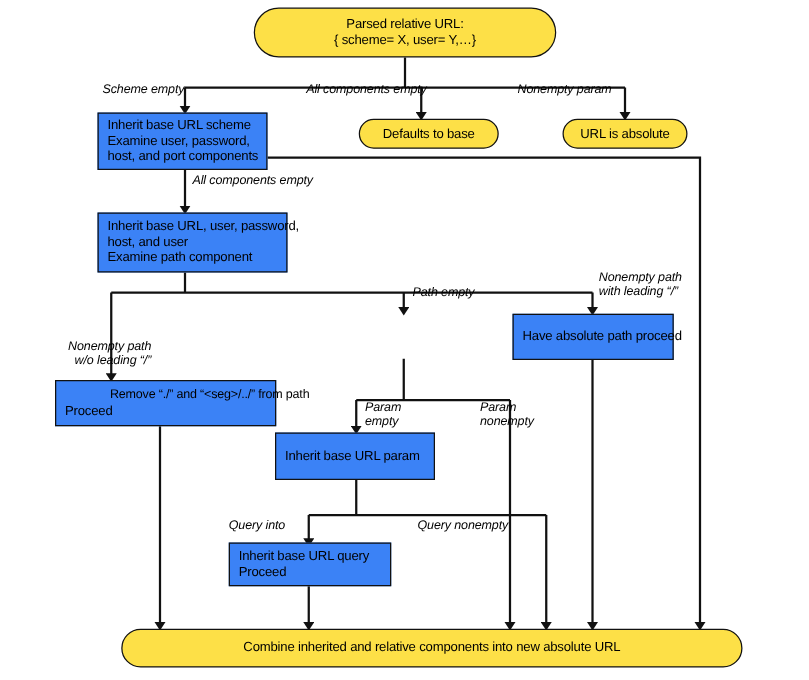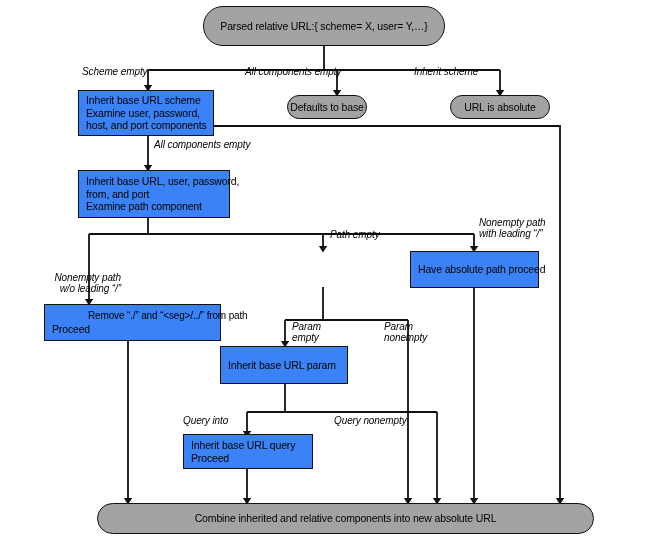--- a/index.html
+++ b/index.html
@@ -35,24 +35,24 @@
   .node-box .ln {
     font-size: 10.5px;
     line-height: 12.6px;
     color: #000000;
     white-space: nowrap;
     letter-spacing: -0.15px;
   }
   .node-term {
     position: absolute;
     border: 1.6px solid #111111;
-    background: #a3a3a3;
+    background: #fde047;
     box-sizing: border-box;
     display: flex;
-    flex-direction: row;
+    flex-direction: column;
     align-items: center;
     justify-content: center;
   }
   .node-term .ln {
     font-size: 10.5px;
     line-height: 12.8px;
     color: #000000;
     white-space: nowrap;
     letter-spacing: -0.15px;
     text-align: center;
@@ -127,31 +127,31 @@
     <span class="ln">Parsed relative URL:</span>
     <span class="ln">{ scheme= X, user= Y,…}</span>
   </div>
 
   <div class="node-box" style="left:78px; top:90px; width:136px; height:46px;">
     <span class="ln">Inherit base URL scheme</span>
     <span class="ln">Examine user, password,</span>
     <span class="ln">host, and port components</span>
   </div>
 
-  <div class="node-term" style="left:287px; top:95px; width:80px; height:24px; border-radius:12px;">
+  <div class="node-term" style="left:287px; top:95px; width:112px; height:24px; border-radius:12px;">
     <span class="ln">Defaults to base</span>
   </div>
 
   <div class="node-term" style="left:450px; top:95px; width:100px; height:24px; border-radius:12px;">
     <span class="ln">URL is absolute</span>
   </div>
 
   <div class="node-box" style="left:78px; top:170px; width:152px; height:48px;">
     <span class="ln">Inherit base URL, user, password,</span>
-    <span class="ln">from, and port</span>
+    <span class="ln">host, and user</span>
     <span class="ln">Examine path component</span>
   </div>
 
 
   <div class="node-box" style="left:410px; top:251px; width:129px; height:37px; justify-content:center;">
     <span class="ln" style="text-align:center;">Have absolute path proceed</span>
   </div>
 
   <div class="node-box" style="left:44px; top:304px; width:177px; height:37px;">
     <span class="ln" style="font-size:10px;padding-left:36px;">Remove “./” and “&lt;seg&gt;/../” from path</span>
@@ -168,21 +168,21 @@
   </div>
 
   <div class="node-term" style="left:97px; top:503px; width:497px; height:31px; border-radius:16px;">
     <span class="ln">Combine inherited and relative components into new absolute URL</span>
   </div>
 
   <div class="edge-label" style="left:82px; top:66px;">Scheme empty</div>
 
   <div class="edge-label" style="left:245px; top:66px;">All components empty</div>
 
-  <div class="edge-label" style="left:414px; top:66px;">Inherit scheme</div>
+  <div class="edge-label" style="left:414px; top:66px;">Nonempty param</div>
 
   <div class="edge-label" style="left:154px; top:139px;">All components empty</div>
 
   <div class="edge-label" style="left:330px; top:229px;">Path empty</div>
 
   <div class="edge-label two-line" style="left:479px; top:217px;">
     <div>Nonempty path</div>
     <div>with leading “/”</div>
   </div>
 

